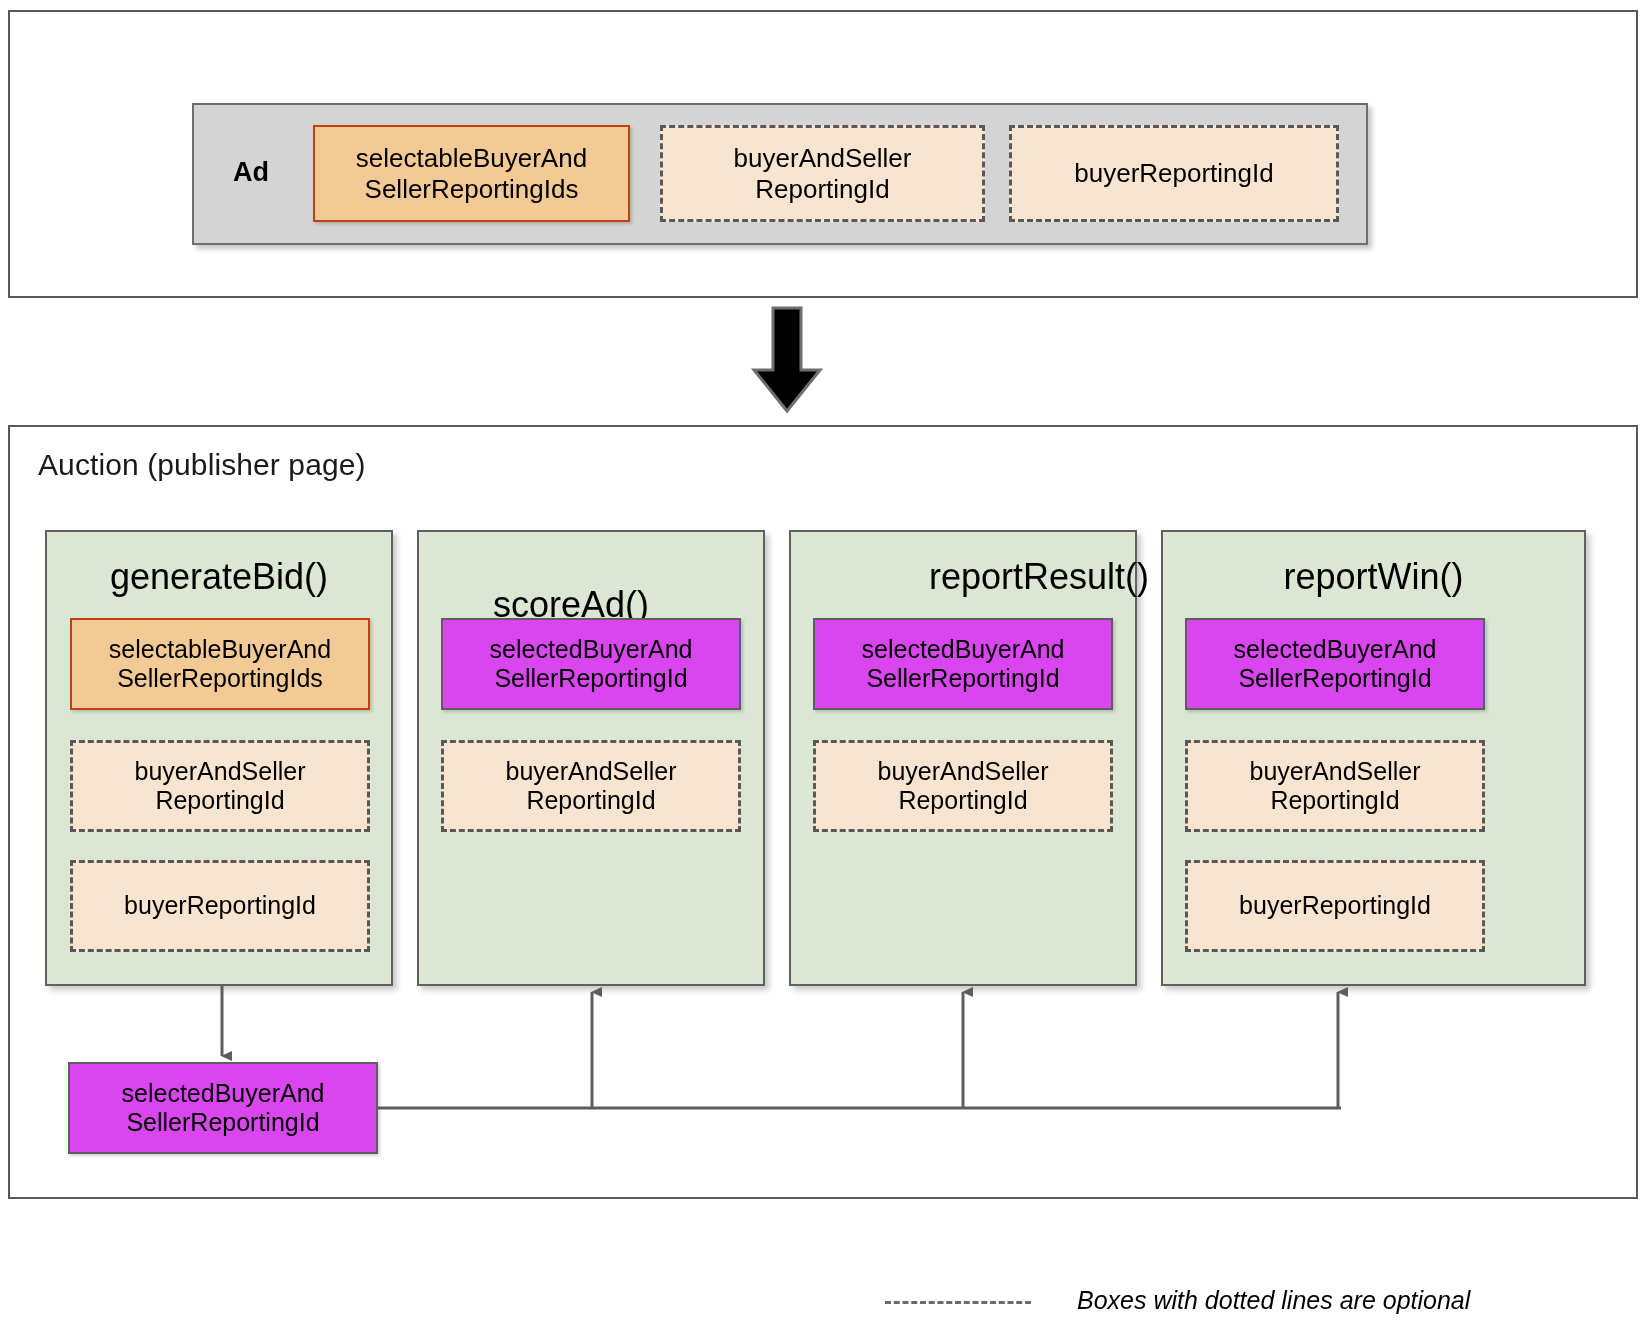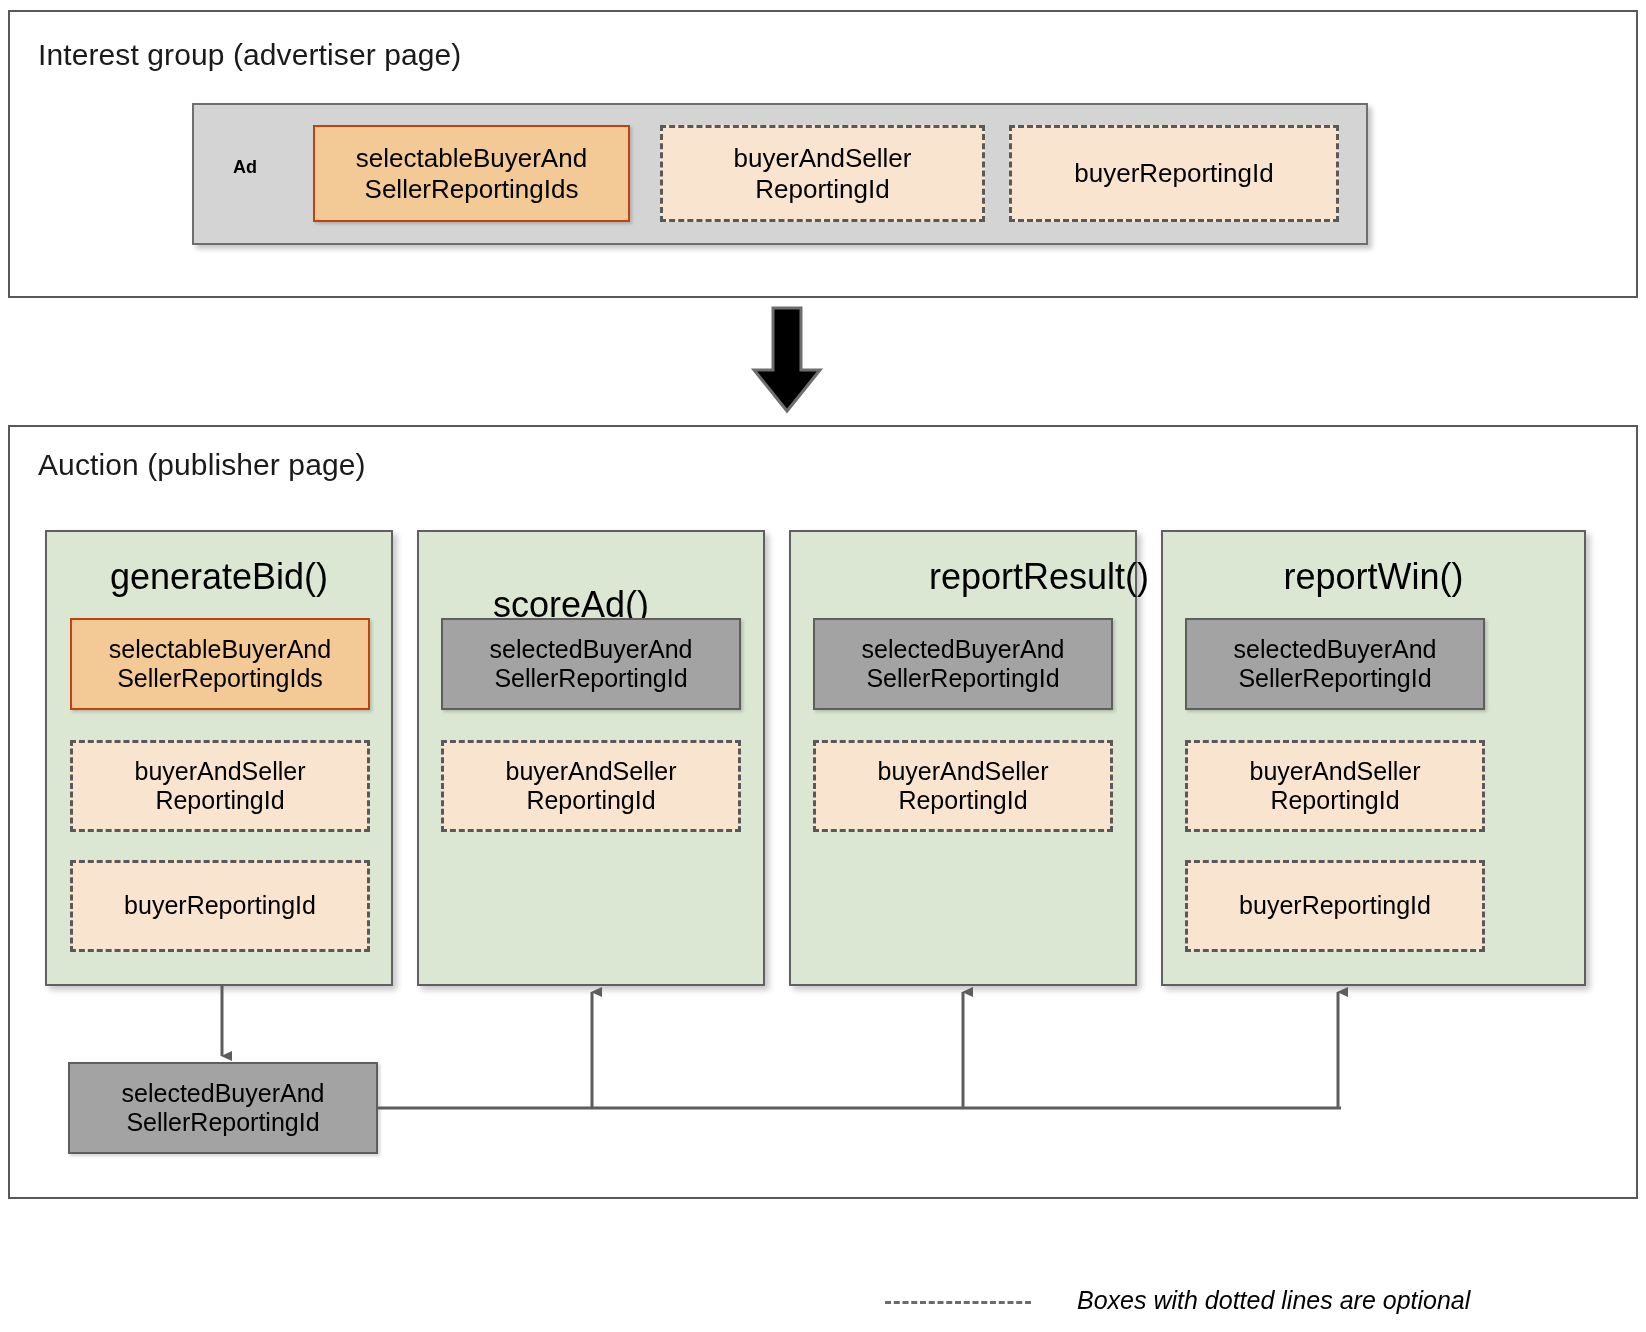--- a/index.html
+++ b/index.html
@@ -52,37 +52,37 @@
     background: #d4d4d4;
     border: 2px solid #6e6e6e;
     box-shadow: 4px 4px 5px rgba(0,0,0,.22);
   }
   .box-orange-light {
     background: #f3c995;
     border: 2px solid #c2410c;
     box-shadow: 2px 2px 3px rgba(0,0,0,.18);
   }
   .box-orange-dark {
-    background: #a3a3a3;
+    background: #d946ef;
     border: 2px solid #5e5e5e;
     box-shadow: 2px 2px 3px rgba(0,0,0,.18);
   }
   .box-peach-dashed {
     background: #f9e4cf;
     border: 3px dashed #595959;
   }
   .box-green {
     background: #dbe7d2;
     border: 2px solid #606060;
     box-shadow: 4px 4px 6px rgba(0,0,0,.22);
   }
 
   .ad-label {
     position: absolute;
-    font-size: 18px;
+    font-size: 27px;
     font-weight: 700;
     color: #000;
   }
 
   .col-title {
     position: absolute;
     font-size: 36px;
     text-align: center;
     color: #000;
   }
@@ -113,21 +113,20 @@
     margin-left: 9px;
   }
 </style>
 </head>
 <body>
 
 <div id="canvas">
 
   <div class="panel" style="left:8px; top:10px; width:1630px; height:288px;"></div>
 
-  <div class="panel-title" style="left:38px; top:38px;">Interest group (advertiser page)</div>
 
   <div class="box box-gray" style="left:192px; top:103px; width:1176px; height:142px;"></div>
 
   <div class="ad-label" style="left:233px; top:157px;">Ad</div>
 
   <div class="box box-orange-light" style="left:313px; top:125px; width:317px; height:97px; font-size:26px;">
     <span class="txt">selectableBuyerAnd<br>SellerReportingIds</span>
   </div>
 
   <div class="box box-peach-dashed" style="left:660px; top:125px; width:325px; height:97px; font-size:26px;">

